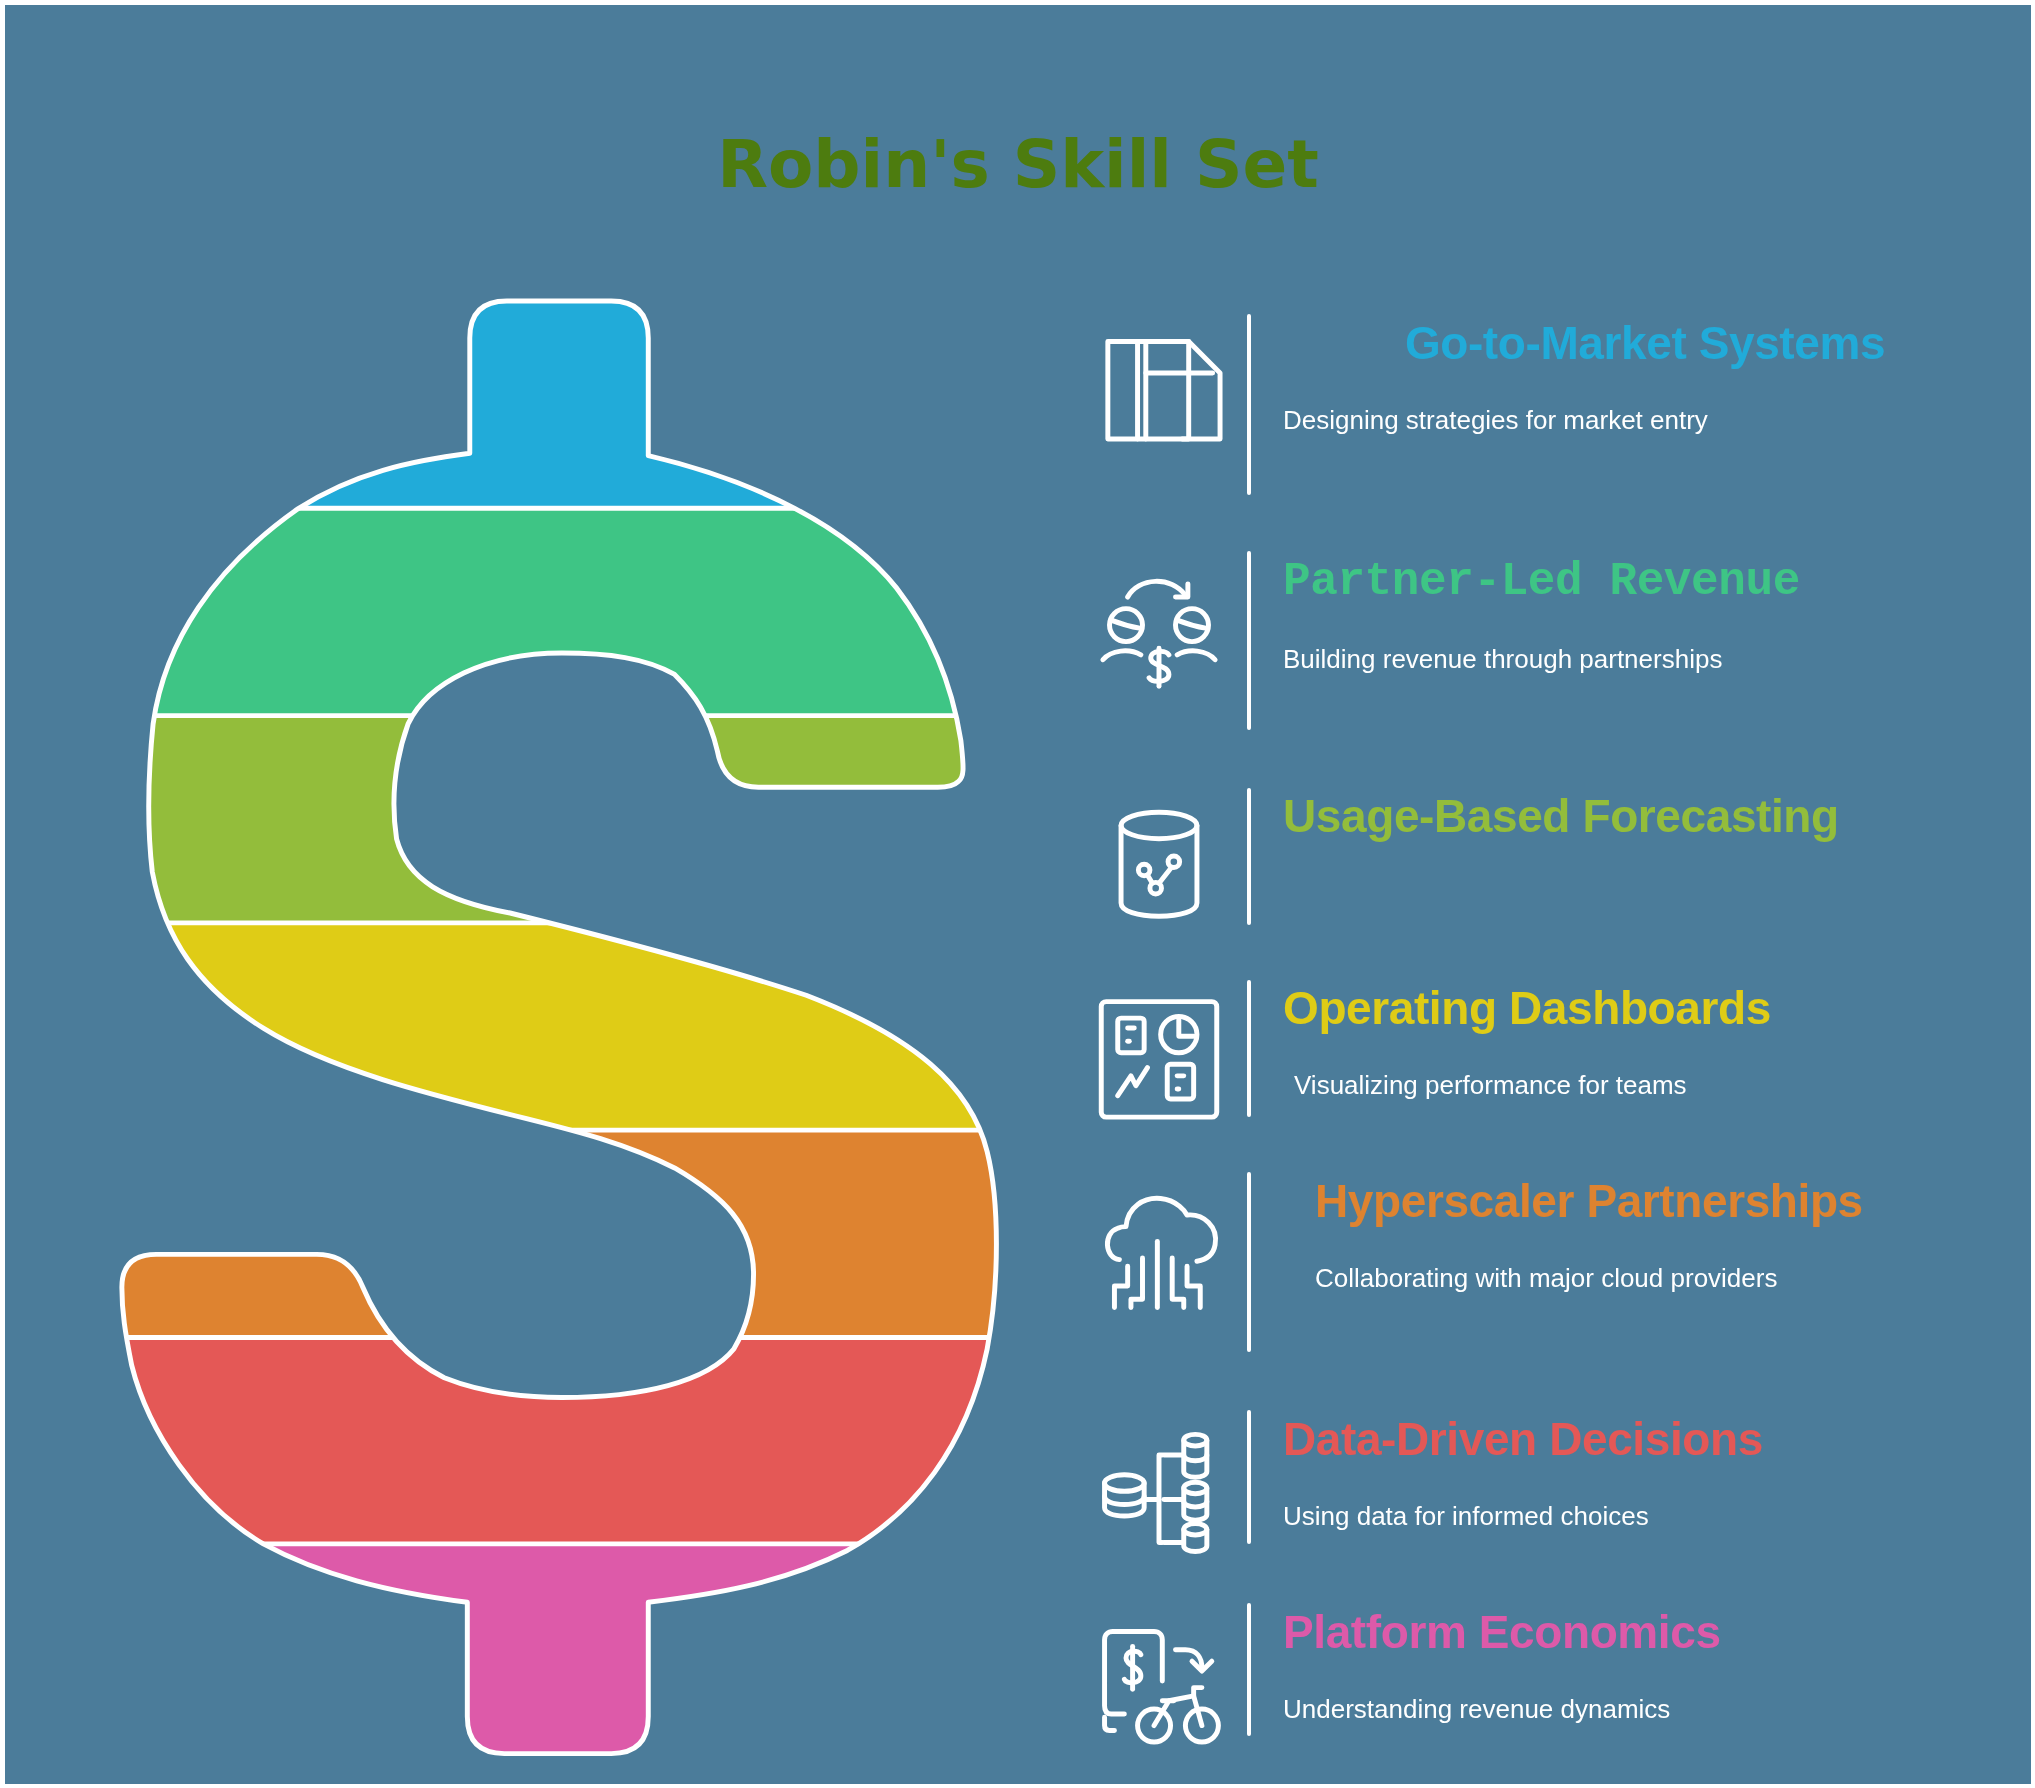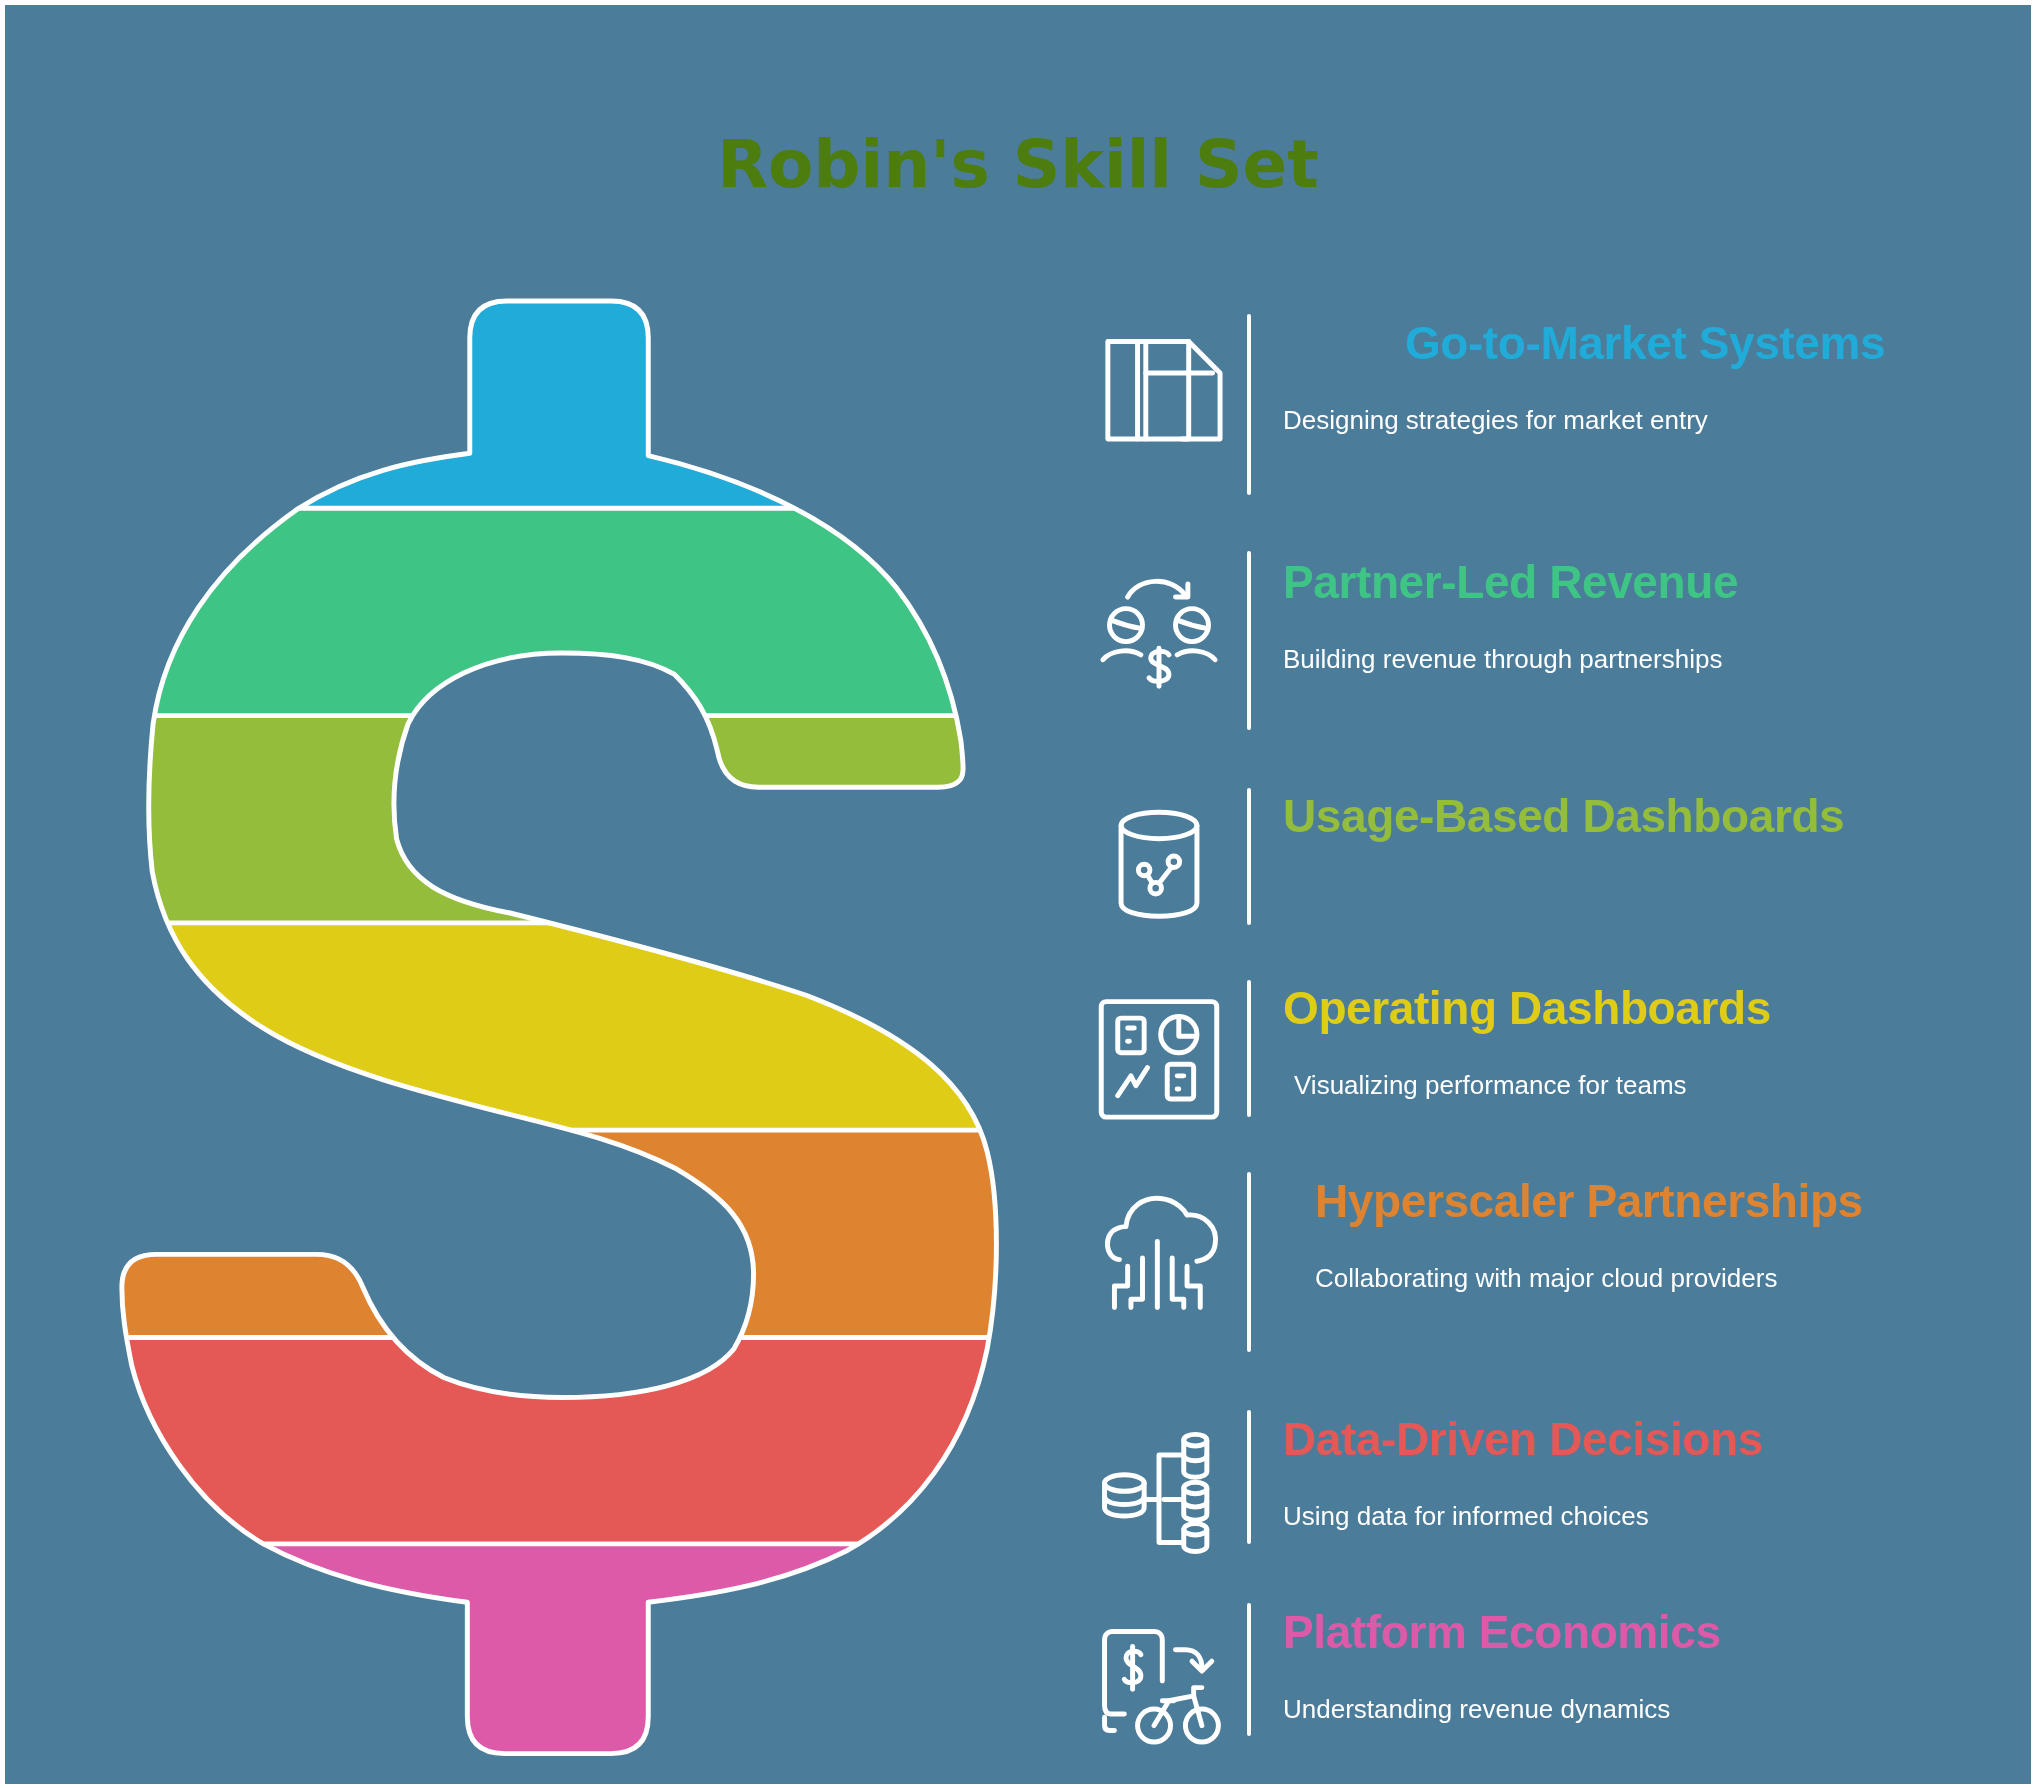--- a/index.html
+++ b/index.html
@@ -176,38 +176,38 @@
     <path class="ic" d="M22 62 C32 66 46 70 58 72"></path>
     <circle class="ic" cx="120" cy="68" r="20"></circle>
     <path class="ic" d="M102 62 C112 66 126 70 138 72"></path>
     <path class="ic" d="M12 110 C22 98 44 96 58 104"></path>
     <path class="ic" d="M102 104 C116 96 138 98 148 110"></path>
     <path class="ic" d="M92 104 C88 98 70 98 70 108 C70 118 92 116 92 128 C92 138 72 138 68 132"></path>
     <path class="ic" d="M80 96 V142"></path>
   </svg>
   <div class="skill-divider"></div>
   <div class="skill-text" style="top:5px;">
-    <div class="skill-title" style="color:#3ec585;">Partner-Led Revenue</div>
+    <div class="skill-title" style="color:#3ec585;font-family:Liberation Mono, monospace;">Partner-Led Revenue</div>
     <div class="skill-desc" style="width:461px;">Building revenue through partnerships</div>
   </div>
 </div>
 
 <div class="skill-row" style="top:788px;height:137px;">
   <svg class="skill-icon" style="top:16.4px;" viewBox="0 0 160 160">
     <ellipse class="ic" cx="80" cy="26" rx="46" ry="16"></ellipse>
     <path class="ic" d="M34 26 V120 C34 130 54 136 80 136 C106 136 126 130 126 120 V26"></path>
     <circle class="ic" cx="62" cy="80" r="7"></circle>
     <circle class="ic" cx="98" cy="70" r="7"></circle>
     <circle class="ic" cx="76" cy="102" r="7"></circle>
     <path class="ic" d="M66 86 L72 96"></path>
     <path class="ic" d="M80 96 L95 77"></path>
   </svg>
   <div class="skill-divider"></div>
   <div class="skill-text" style="top:1.6px;">
-    <div class="skill-title" style="color:#93bd3b;">Usage-Based Dashboards</div>
+    <div class="skill-title" style="color:#93bd3b;">Usage-Based Forecasting</div>
   </div>
 </div>
 
 <div class="skill-row" style="top:980px;height:137px;">
   <svg class="skill-icon" style="top:15px;" viewBox="0 0 160 160">
     <rect class="ic" x="18" y="10" width="140" height="140" rx="6" transform="translate(-8,-2)"></rect>
     <rect class="ic" x="30" y="28" width="32" height="42" rx="4"></rect>
     <path class="ic" d="M42 40 H50"></path>
     <path class="ic" d="M42 56 H44"></path>
     <circle class="ic" cx="104" cy="48" r="22"></circle>

